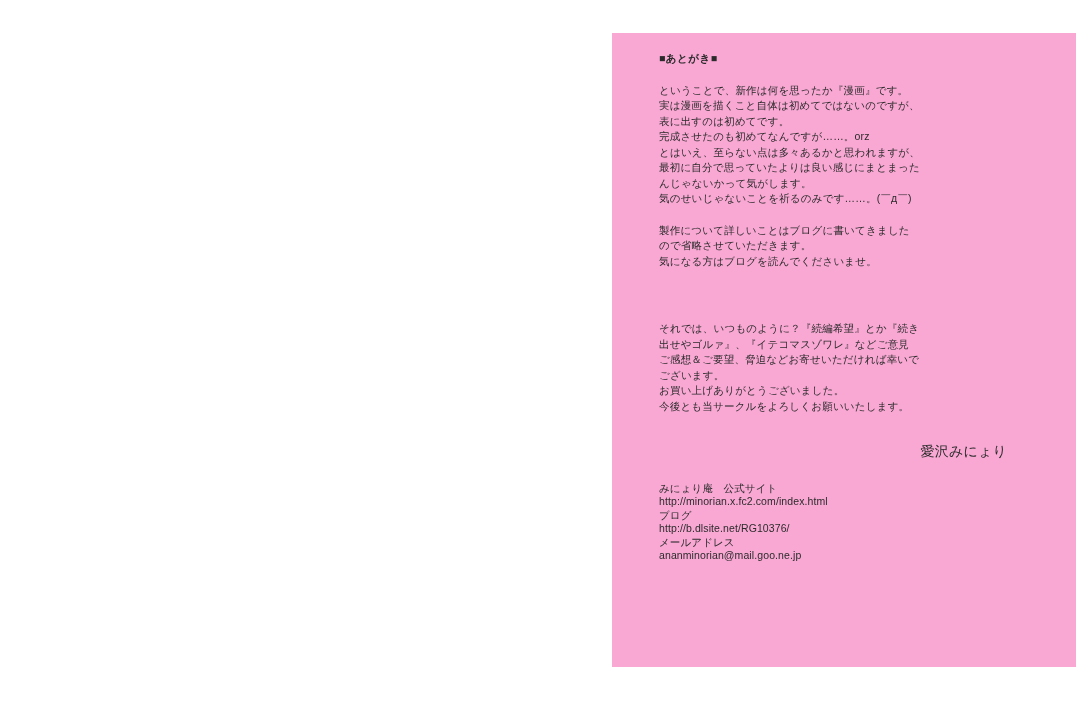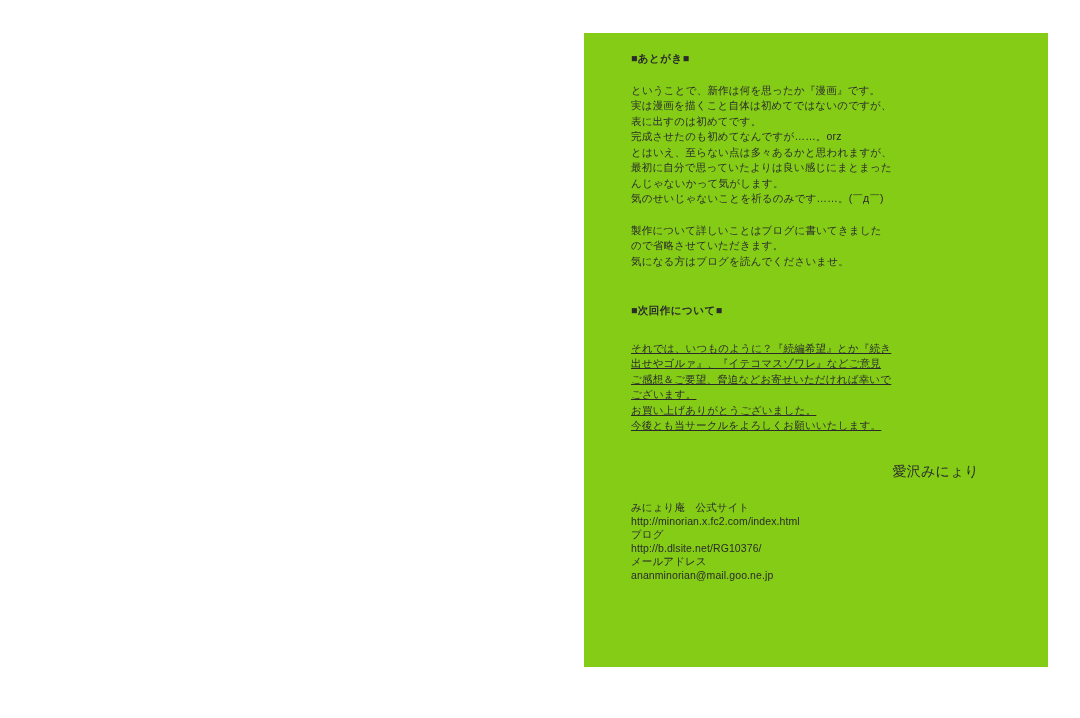--- a/index.html
+++ b/index.html
@@ -27,25 +27,25 @@
     left: 0;
     top: 0;
     width: 540px;
     height: 718px;
     background: #ffffff;
   }
 
   
   .page-right {
     position: absolute;
-    left: 584px;
+    left: 612px;
     top: 33px;
     width: 464px;
     height: 634px;
-    background: #84cc16;
+    background: #f9a8d4;
   }
 
   .text-body {
     position: absolute;
     left: 47px;
     top: 18px;
     width: 380px;
     color: #2b2b2b;
     font-size: 10.5px;
     line-height: 15.5px;
@@ -64,21 +64,20 @@
     margin-bottom: 4px;
   }
 
   .para {
     margin: 0 0 16px 0;
     white-space: pre-line;
   }
 
   .para.tight {
     margin-bottom: 16px;
-    text-decoration: underline;
   }
 
   .gap-lg { height: 18px; }
 
   .signature {
     text-align: right;
     margin: 30px 0 0 0;
     padding-right: 32px;
     font-size: 14px;
   }
@@ -112,21 +111,20 @@
 最初に自分で思っていたよりは良い感じにまとまった
 んじゃないかって気がします。
 気のせいじゃないことを祈るのみです……。(￣д￣)</p>
 
       <p class="para">製作について詳しいことはブログに書いてきました
 ので省略させていただきます。
 気になる方はブログを読んでくださいませ。</p>
 
       <div class="gap-lg"></div>
 
-      <p class="heading second">■次回作について■</p>
 
 
       <div class="gap-lg"></div>
 
       <p class="para tight">それでは、いつものように？『続編希望』とか『続き
 出せやゴルァ』、『イテコマスゾワレ』などご意見
 ご感想＆ご要望、脅迫などお寄せいただければ幸いで
 ございます。
 お買い上げありがとうございました。
 今後とも当サークルをよろしくお願いいたします。</p>

